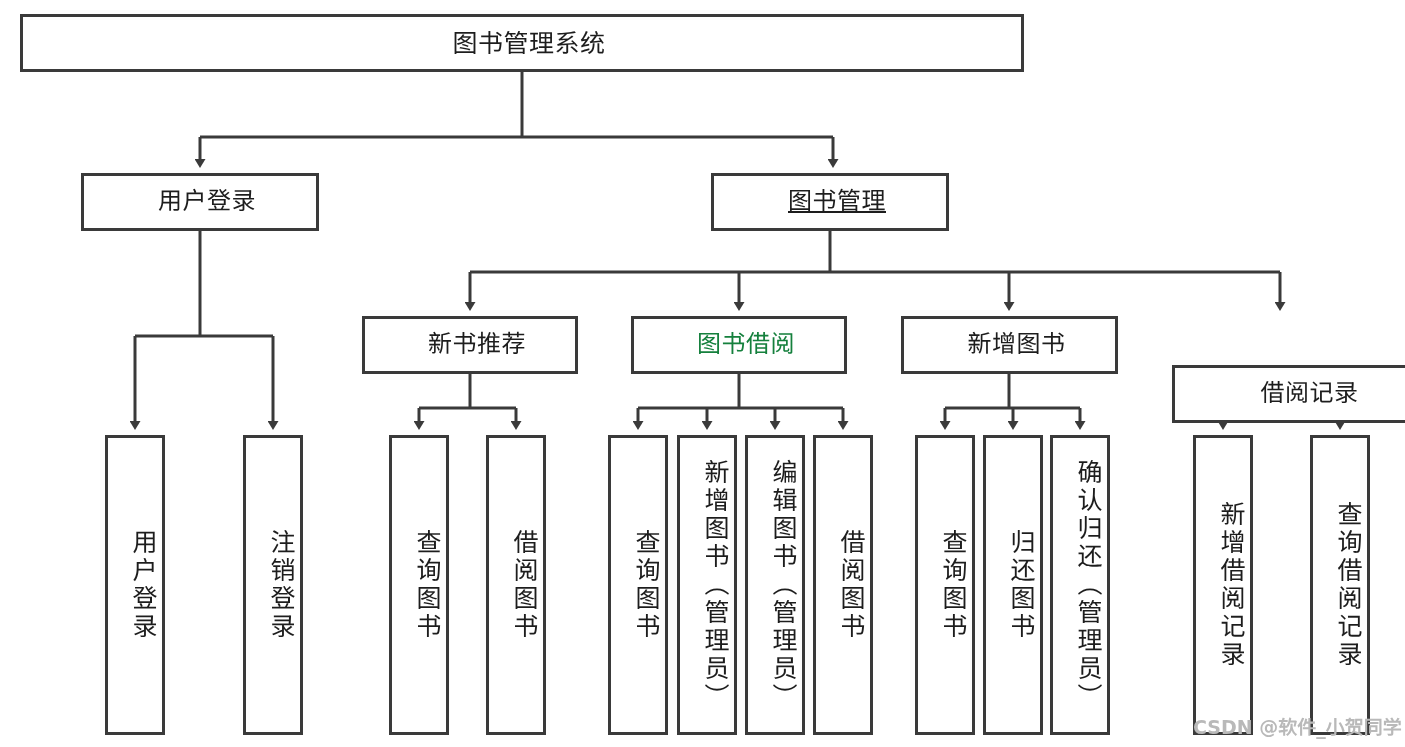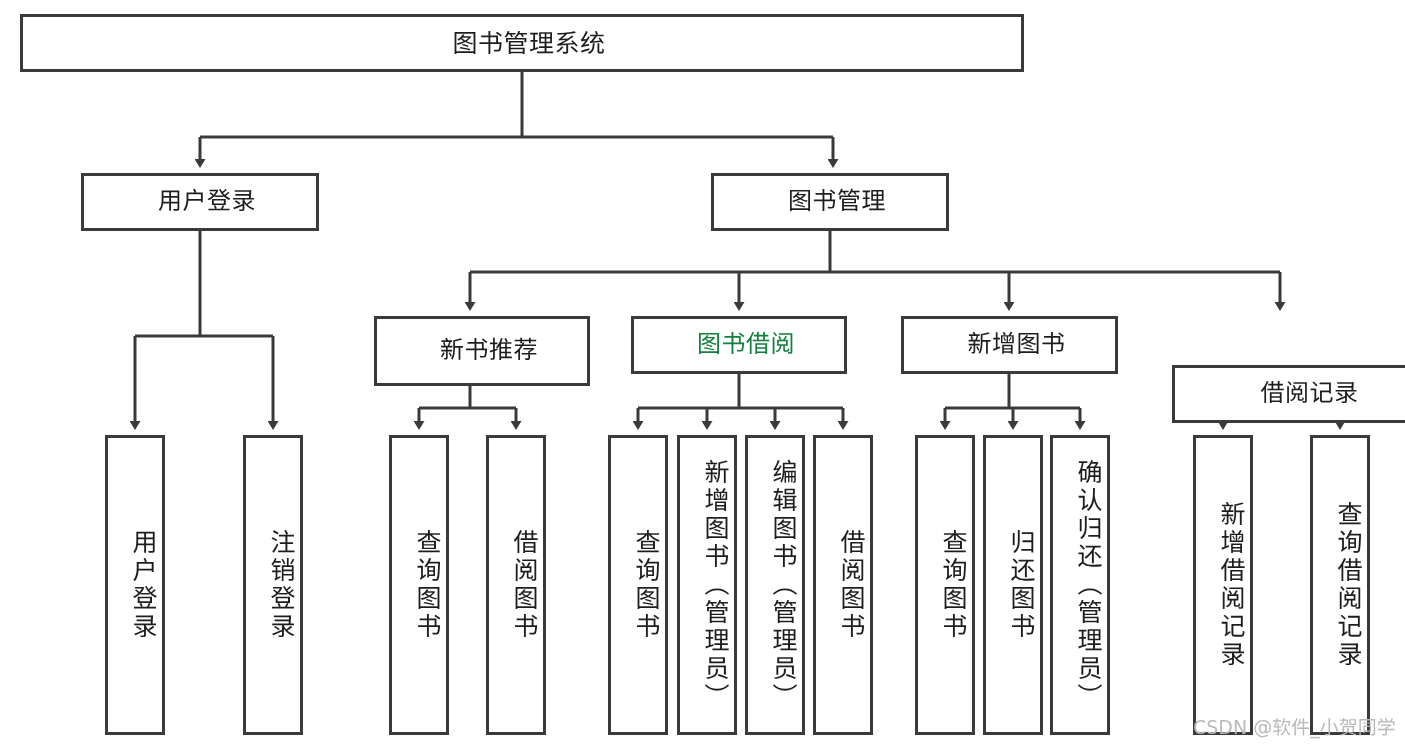--- a/index.html
+++ b/index.html
@@ -67,20 +67,21 @@
   }
   .watermark {
     position: absolute;
     left: 1193px;
     top: 712px;
     font-size: 19px;
     color: #b9b9b9;
     white-space: nowrap;
     z-index: 5;
     font-family: "DejaVu Sans", "Liberation Sans", sans-serif;
+    font-weight: bold;
   }
 </style>
 </head>
 <body>
 
 <div id="canvas" style="background: rgb(255, 255, 255);">
 
   <svg id="edges" width="1405" height="747" viewBox="0 0 1405 747" xmlns="http://www.w3.org/2000/svg">
     <defs>
       <marker id="arrow" markerWidth="9" markerHeight="11" refX="1" refY="5.5" orient="auto" markerUnits="userSpaceOnUse">
@@ -131,25 +132,25 @@
     </g>
   </svg>
 
   <div class="node h root" style="left: 20px; top: 14px; width: 1004px; height: 58px; border-color: rgb(58, 58, 58); background: rgb(255, 255, 255); color: rgb(29, 29, 29);">
     <span class="label">图书管理系统</span>
   </div>
 
   <div class="node h" style="left: 81px; top: 173px; width: 238px; height: 58px; border-color: rgb(58, 58, 58); background: rgb(255, 255, 255); color: rgb(29, 29, 29);">
     <span class="label">用户登录</span>
   </div>
-  <div class="node h" style="left: 711px; top: 173px; width: 238px; height: 58px; border-color: rgb(58, 58, 58); background: rgb(255, 255, 255); color: rgb(29, 29, 29);">
+  <div class="node h" style="left: 711px; top: 173px; width: 238px; height: 58px; border-color: rgb(58, 58, 58); background: rgb(255, 255, 255); color: rgb(29, 29, 29); text-decoration: underline;">
     <span class="label">图书管理</span>
   </div>
 
-  <div class="node h" style="left: 362px; top: 316px; width: 216px; height: 70px; border-color: rgb(58, 58, 58); background: rgb(255, 255, 255); color: rgb(29, 29, 29); margin-left: 12px;">
+  <div class="node h" style="left: 362px; top: 316px; width: 216px; height: 58px; border-color: rgb(58, 58, 58); background: rgb(255, 255, 255); color: rgb(29, 29, 29);">
     <span class="label">新书推荐</span>
   </div>
   <div class="node h" style="left: 631px; top: 316px; width: 216px; height: 58px; border-color: rgb(58, 58, 58); background: rgb(255, 255, 255); color: #15803d;">
     <span class="label">图书借阅</span>
   </div>
   <div class="node h" style="left: 901px; top: 316px; width: 217px; height: 58px; border-color: rgb(58, 58, 58); background: rgb(255, 255, 255); color: rgb(29, 29, 29);">
     <span class="label">新增图书</span>
   </div>
   <div class="node h" style="left: 1172px; top: 329px; width: 261px; height: 58px; border-color: rgb(58, 58, 58); background: rgb(255, 255, 255); color: rgb(29, 29, 29); margin-top: 36px;">
     <span class="label">借阅记录</span>

